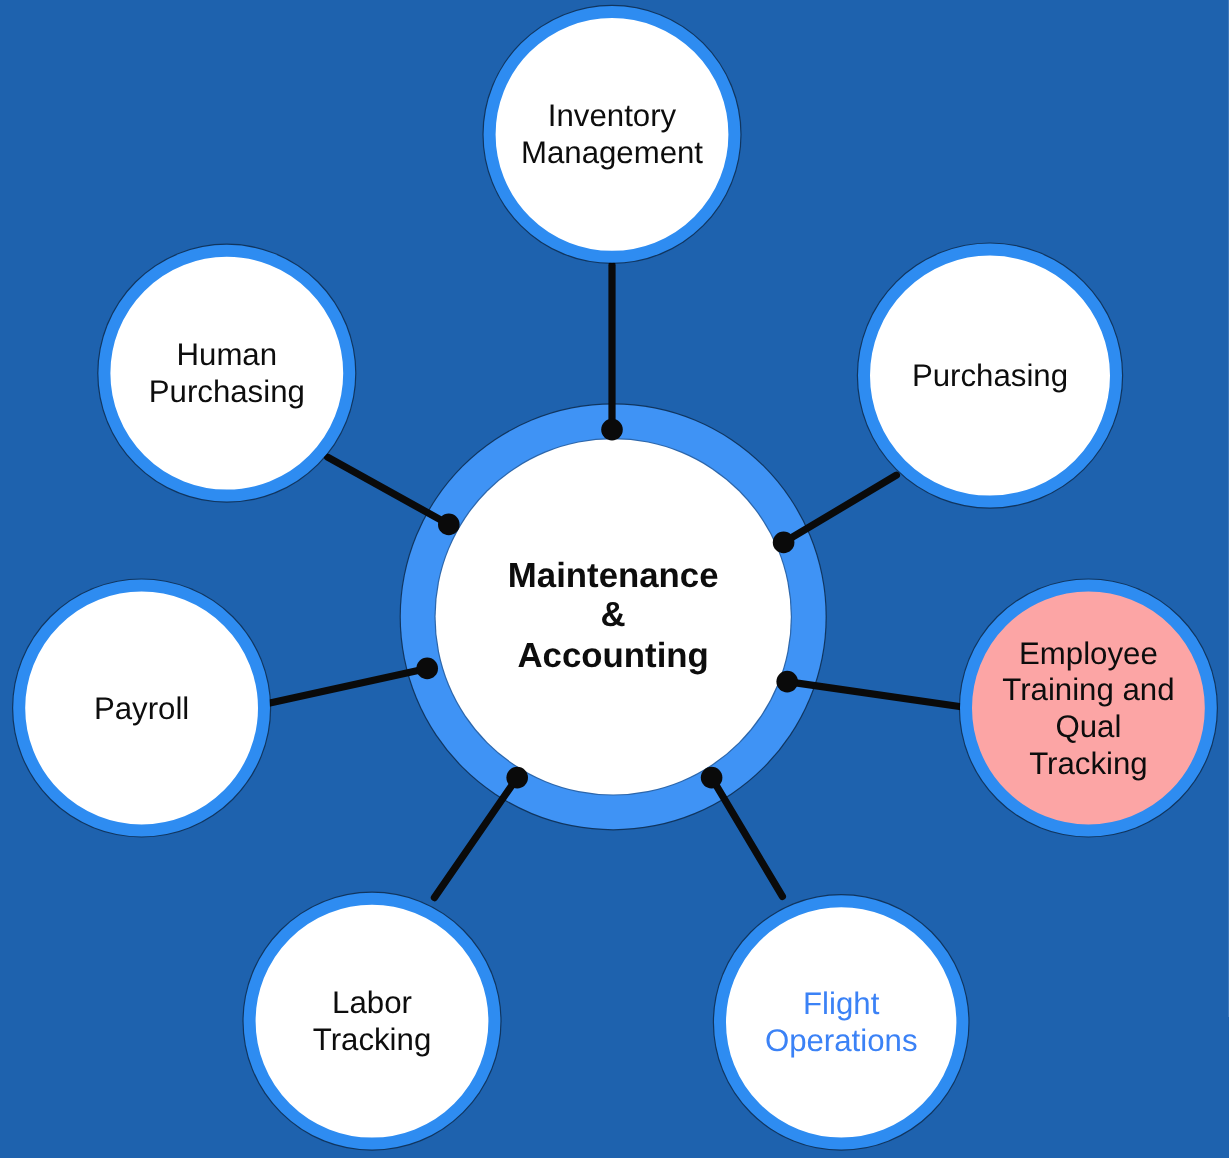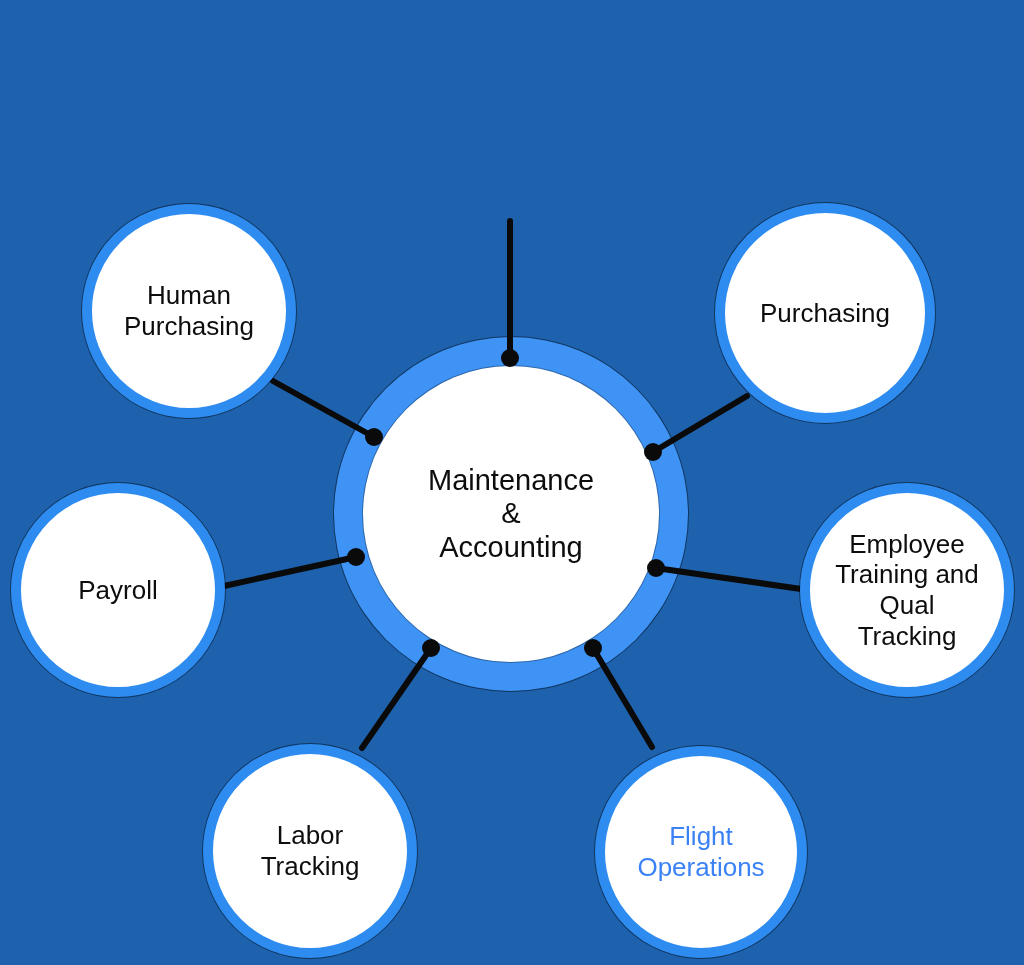--- a/index.html
+++ b/index.html
@@ -25,21 +25,21 @@
 
   .halo {
     position: absolute;
     border-radius: 50%;
     box-shadow: 0 0 0 1px rgba(0,0,0,0.45);
   }
 
   .hub-inner {
     font-size: 29px;
     line-height: 1.15;
-    font-weight: 400;
+    font-weight: 700;
     box-shadow: 0 0 0 1px rgba(0,0,0,0.30);
   }
 
   .node {
     font-size: 26px;
     line-height: 1.18;
     font-weight: 500;
     box-shadow: 0 0 0 1px rgba(0,0,0,0.45);
   }
 
@@ -73,31 +73,35 @@
       <line x1="224" y1="586" x2="356" y2="557" stroke="#0A0A0A" stroke-width="6" stroke-linecap="round"></line>
       <circle cx="356" cy="557" r="9" fill="#0A0A0A"></circle>
       <line x1="801" y1="589" x2="656" y2="568" stroke="#0A0A0A" stroke-width="6" stroke-linecap="round"></line>
       <circle cx="656" cy="568" r="9" fill="#0A0A0A"></circle>
       <line x1="362" y1="748" x2="431" y2="648" stroke="#0A0A0A" stroke-width="6" stroke-linecap="round"></line>
       <circle cx="431" cy="648" r="9" fill="#0A0A0A"></circle>
       <line x1="652" y1="747" x2="593" y2="648" stroke="#0A0A0A" stroke-width="6" stroke-linecap="round"></line>
       <circle cx="593" cy="648" r="9" fill="#0A0A0A"></circle>
     </svg>
 
+  <div class="circle node" style="left: 403px; top: 5px; width: 214px; height: 214px; background: rgb(255, 255, 255); border: 10px solid rgb(46, 140, 241); color: rgb(13, 13, 13);">
+    <span>Inventory
+Management</span>
+  </div>
   <div class="circle node" style="left: 82px; top: 204px; width: 214px; height: 214px; background: rgb(255, 255, 255); border: 10px solid rgb(46, 140, 241); color: rgb(13, 13, 13);">
     <span>Human
 Purchasing</span>
   </div>
   <div class="circle node" style="left: 715px; top: 203px; width: 220px; height: 220px; background: rgb(255, 255, 255); border: 10px solid rgb(46, 140, 241); color: rgb(13, 13, 13);">
     <span>Purchasing</span>
   </div>
   <div class="circle node" style="left: 11px; top: 483px; width: 214px; height: 214px; background: rgb(255, 255, 255); border: 10px solid rgb(46, 140, 241); color: rgb(13, 13, 13);">
     <span>Payroll</span>
   </div>
-  <div class="circle node" style="left: 800px; top: 483px; width: 214px; height: 214px; background: #ffffff; border: 10px solid rgb(46, 140, 241); color: rgb(13, 13, 13);">
+  <div class="circle node" style="left: 800px; top: 483px; width: 214px; height: 214px; background: #fca5a5; border: 10px solid rgb(46, 140, 241); color: rgb(13, 13, 13);">
     <span>Employee
 Training and
 Qual
 Tracking</span>
   </div>
   <div class="circle node" style="left: 203px; top: 744px; width: 214px; height: 214px; background: rgb(255, 255, 255); border: 10px solid rgb(46, 140, 241); color: rgb(13, 13, 13);">
     <span>Labor
 Tracking</span>
   </div>
   <div class="circle node" style="left: 595px; top: 746px; width: 212px; height: 212px; background: rgb(255, 255, 255); border: 10px solid rgb(46, 140, 241); color: #3b82f6;">

